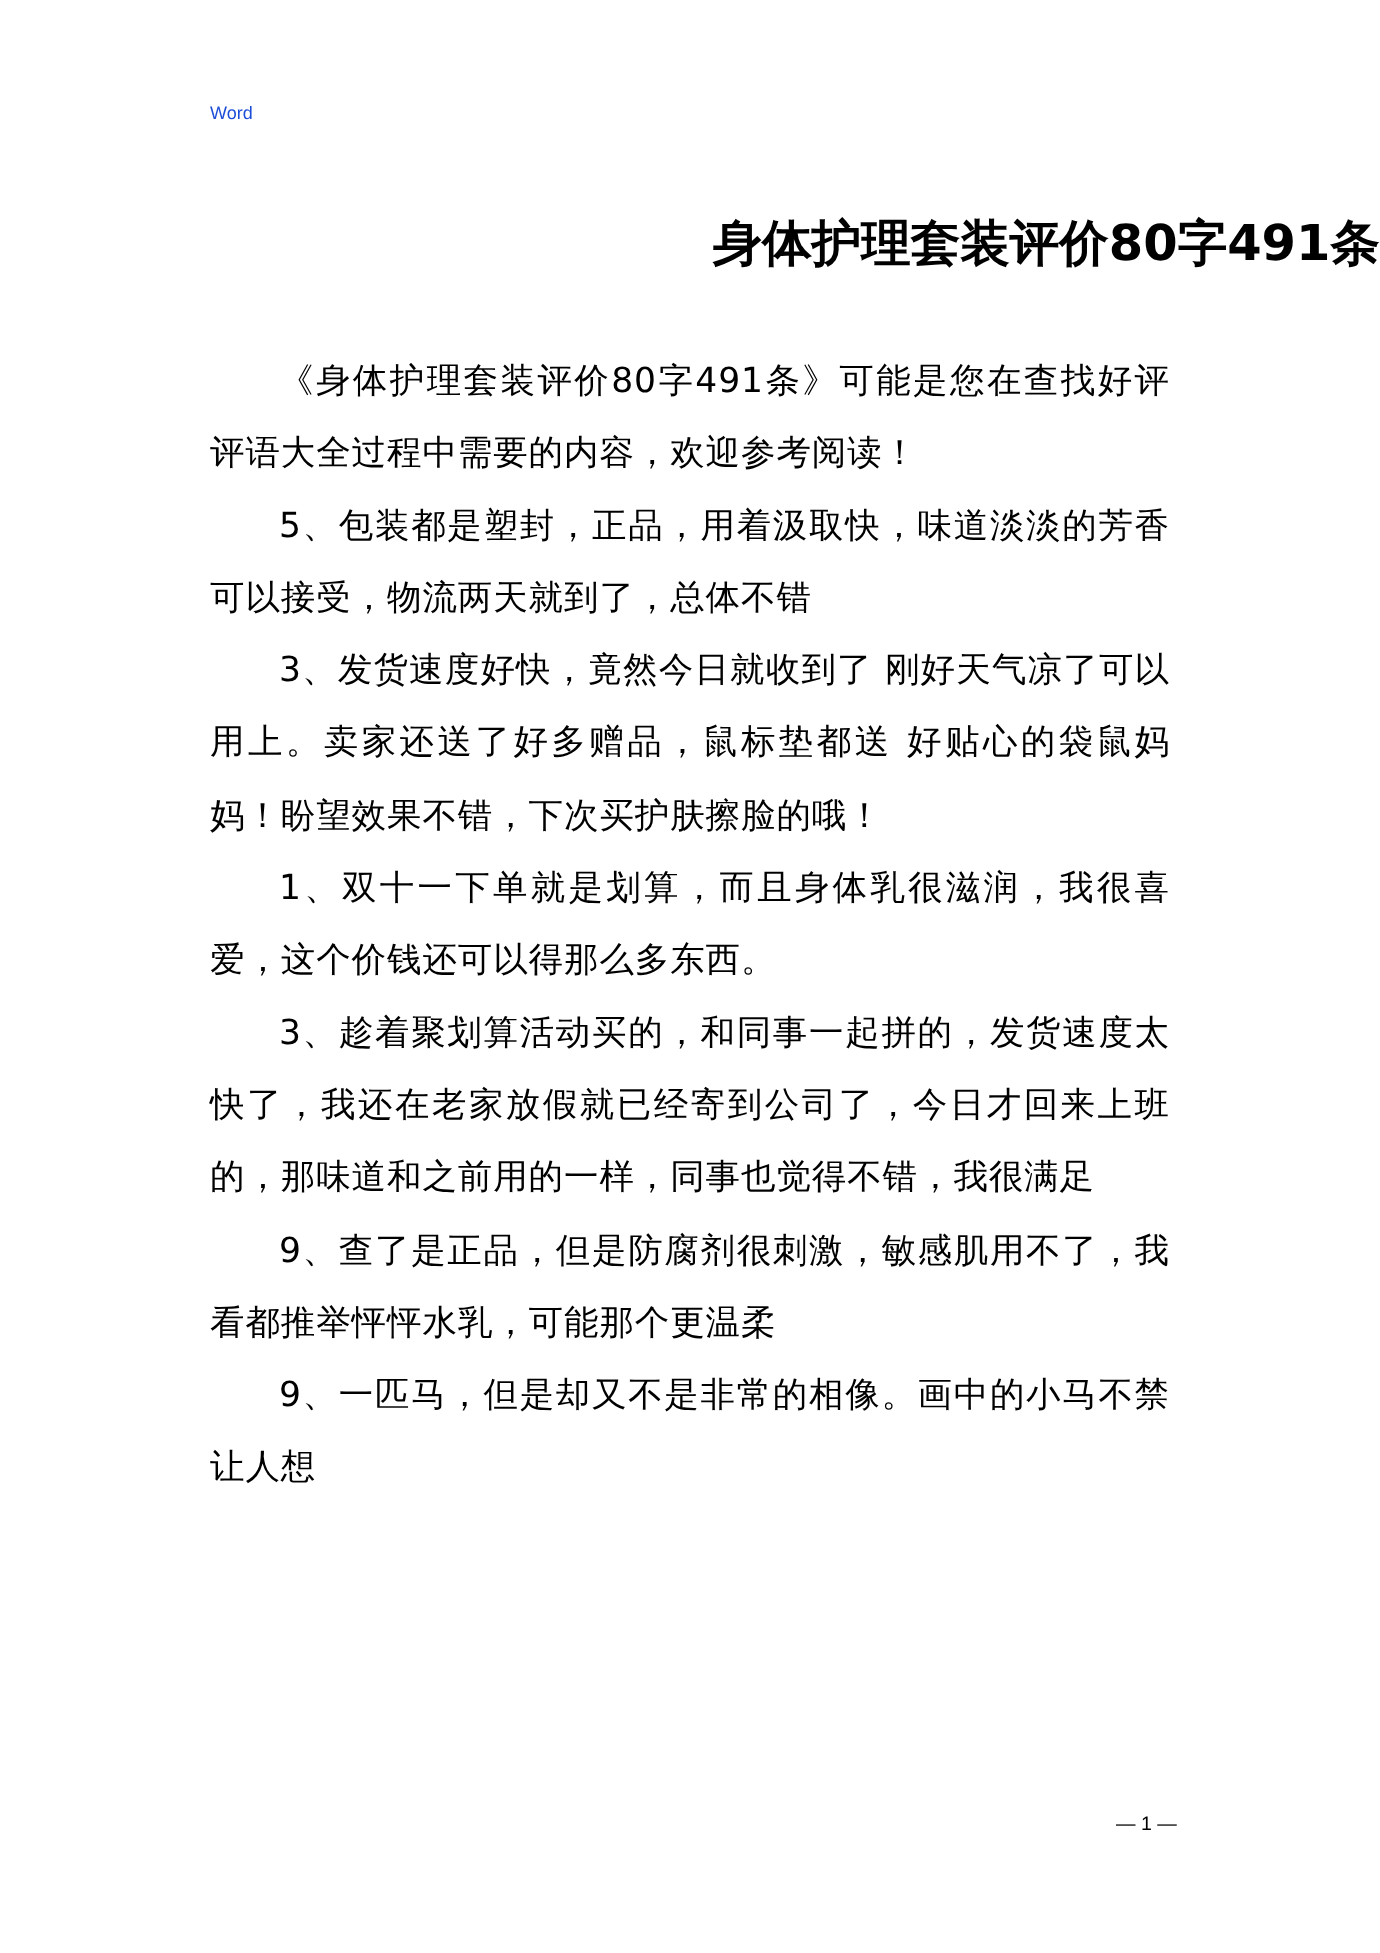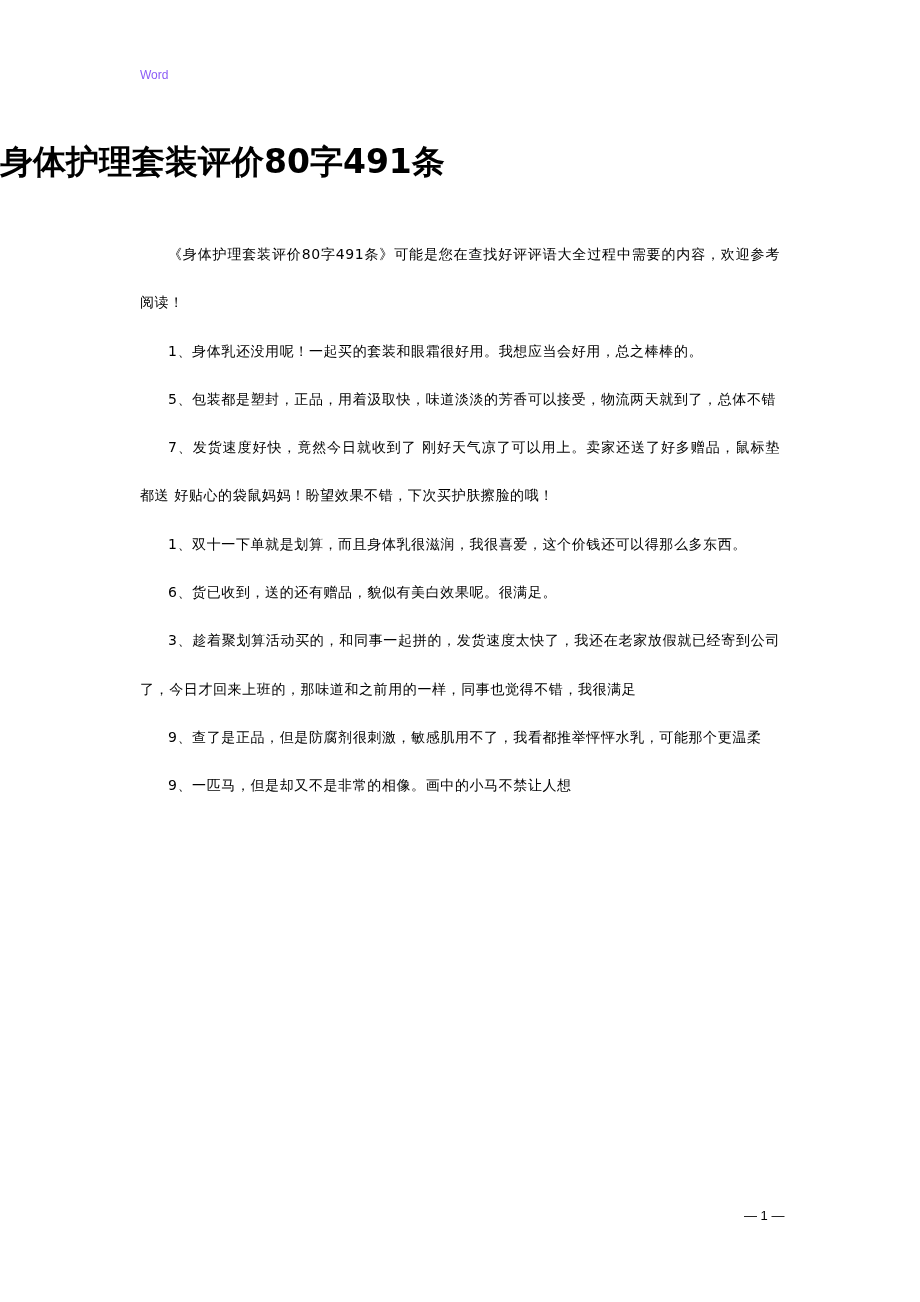--- a/index.html
+++ b/index.html
@@ -1,39 +1,37 @@
 <!DOCTYPE html>
 <html><head>
 <meta charset="utf-8">
 <style>
   html, body { margin: 0; padding: 0; background: #ffffff; }
   body { width: 920px; height: 1302px; position: relative; overflow: hidden;
          font-family: "DejaVu Sans", "Liberation Sans", sans-serif; color: #000; }
   .header-label { position: absolute; left: 140px; top: 68px; font-size: 12px;
-                  font-family: "Liberation Sans", sans-serif; color: #8b5cf6; }
-  .title { position: absolute; left: 0; top: 140px; width: 920px; text-align: left;
+                  font-family: "Liberation Sans", sans-serif; color: #1d4ed8; }
+  .title { position: absolute; left: 0; top: 140px; width: 920px; text-align: right;
            font-size: 33px; font-weight: bold; letter-spacing: 0px; }
   .body-text { position: absolute; left: 140px; top: 230px; width: 640px; }
-  .para { font-size: 14px; line-height: 48.3px; text-indent: 2em; margin: 0;
+  .para { font-size: 23px; line-height: 48.3px; text-indent: 2em; margin: 0;
           text-align: justify; letter-spacing: 0.6px; }
   .page-num { position: absolute; left: 744px; top: 1208px; font-size: 13px;
               font-family: "Liberation Sans", sans-serif; }
 </style>
 </head>
 <body>
 
 <div class="header-label">Word</div>
 
 <div class="title">身体护理套装评价80字491条</div>
 
 <div class="body-text">
   <p class="para">《身体护理套装评价80字491条》可能是您在查找好评评语大全过程中需要的内容，欢迎参考阅读！</p>
-  <p class="para">1、身体乳还没用呢！一起买的套装和眼霜很好用。我想应当会好用，总之棒棒的。</p>
   <p class="para">5、包装都是塑封，正品，用着汲取快，味道淡淡的芳香可以接受，物流两天就到了，总体不错</p>
-  <p class="para">7、发货速度好快，竟然今日就收到了 刚好天气凉了可以用上。卖家还送了好多赠品，鼠标垫都送 好贴心的袋鼠妈妈！盼望效果不错，下次买护肤擦脸的哦！</p>
+  <p class="para">3、发货速度好快，竟然今日就收到了 刚好天气凉了可以用上。卖家还送了好多赠品，鼠标垫都送 好贴心的袋鼠妈妈！盼望效果不错，下次买护肤擦脸的哦！</p>
   <p class="para">1、双十一下单就是划算，而且身体乳很滋润，我很喜爱，这个价钱还可以得那么多东西。</p>
-  <p class="para">6、货已收到，送的还有赠品，貌似有美白效果呢。很满足。</p>
   <p class="para">3、趁着聚划算活动买的，和同事一起拼的，发货速度太快了，我还在老家放假就已经寄到公司了，今日才回来上班的，那味道和之前用的一样，同事也觉得不错，我很满足</p>
   <p class="para">9、查了是正品，但是防腐剂很刺激，敏感肌用不了，我看都推举怦怦水乳，可能那个更温柔</p>
   <p class="para">9、一匹马，但是却又不是非常的相像。画中的小马不禁让人想</p>
 </div>
 
 <div class="page-num">— 1 —</div>
 
 </body></html>

